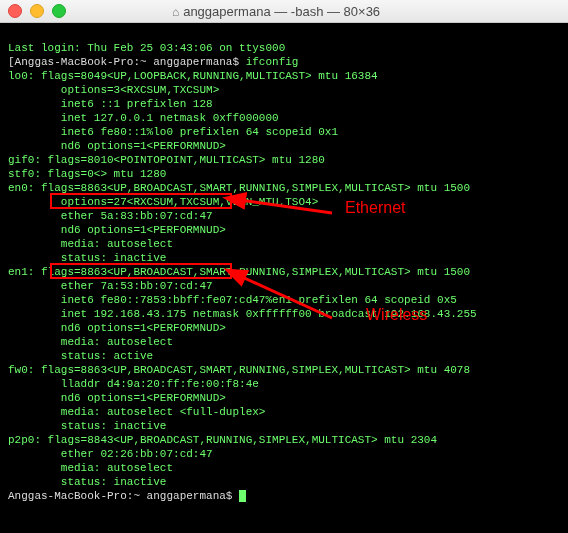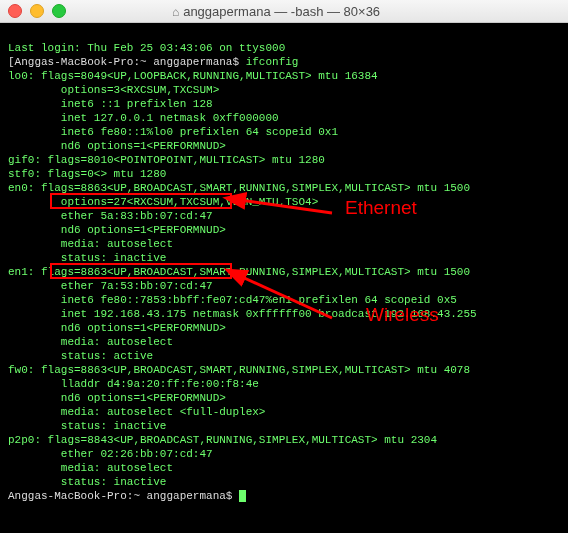--- a/index.html
+++ b/index.html
@@ -74,21 +74,21 @@
     box-sizing: border-box;
   }
   .arrow {
     position: absolute;
     overflow: visible;
   }
   .label {
     position: absolute;
     color: #ff0000;
     font-family: Arial, sans-serif;
-    font-size: 19px;
+    font-size: 16px;
     font-weight: normal;
   }
 </style>
 </head>
 <body>
 
 <div class="titlebar">
   <div class="traffic">
     <div class="dot red"></div>
     <div class="dot yellow"></div>

